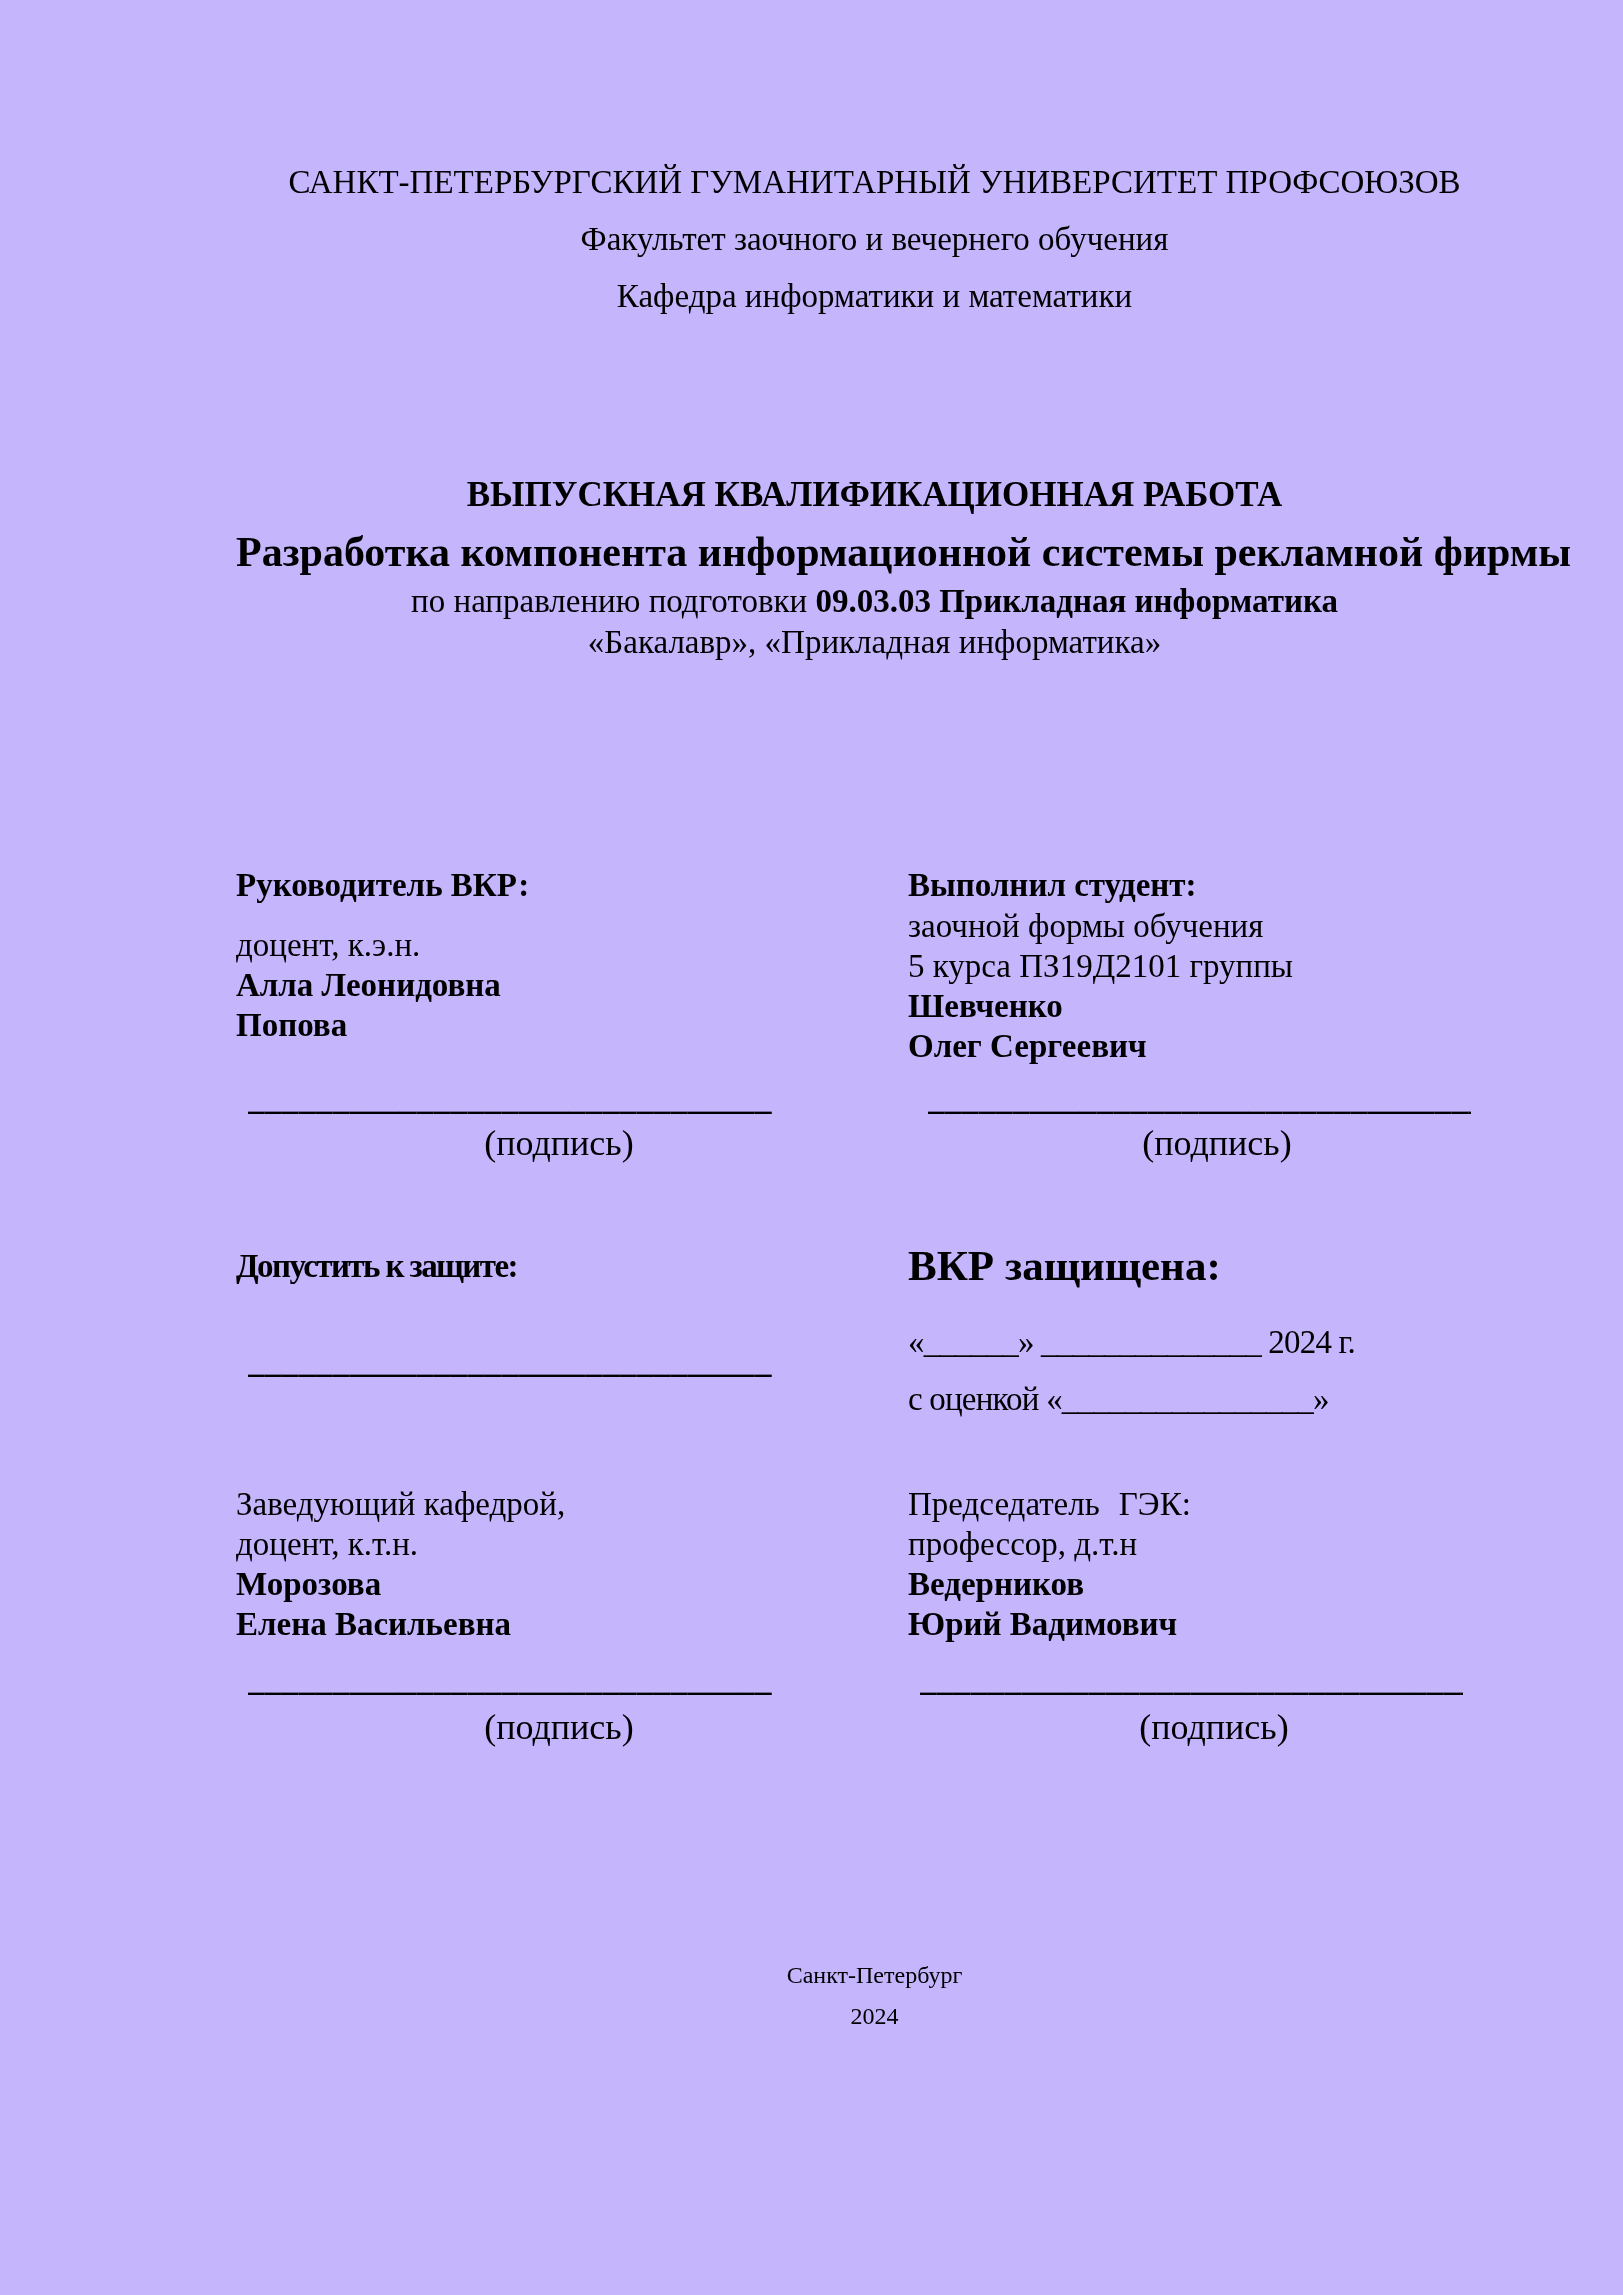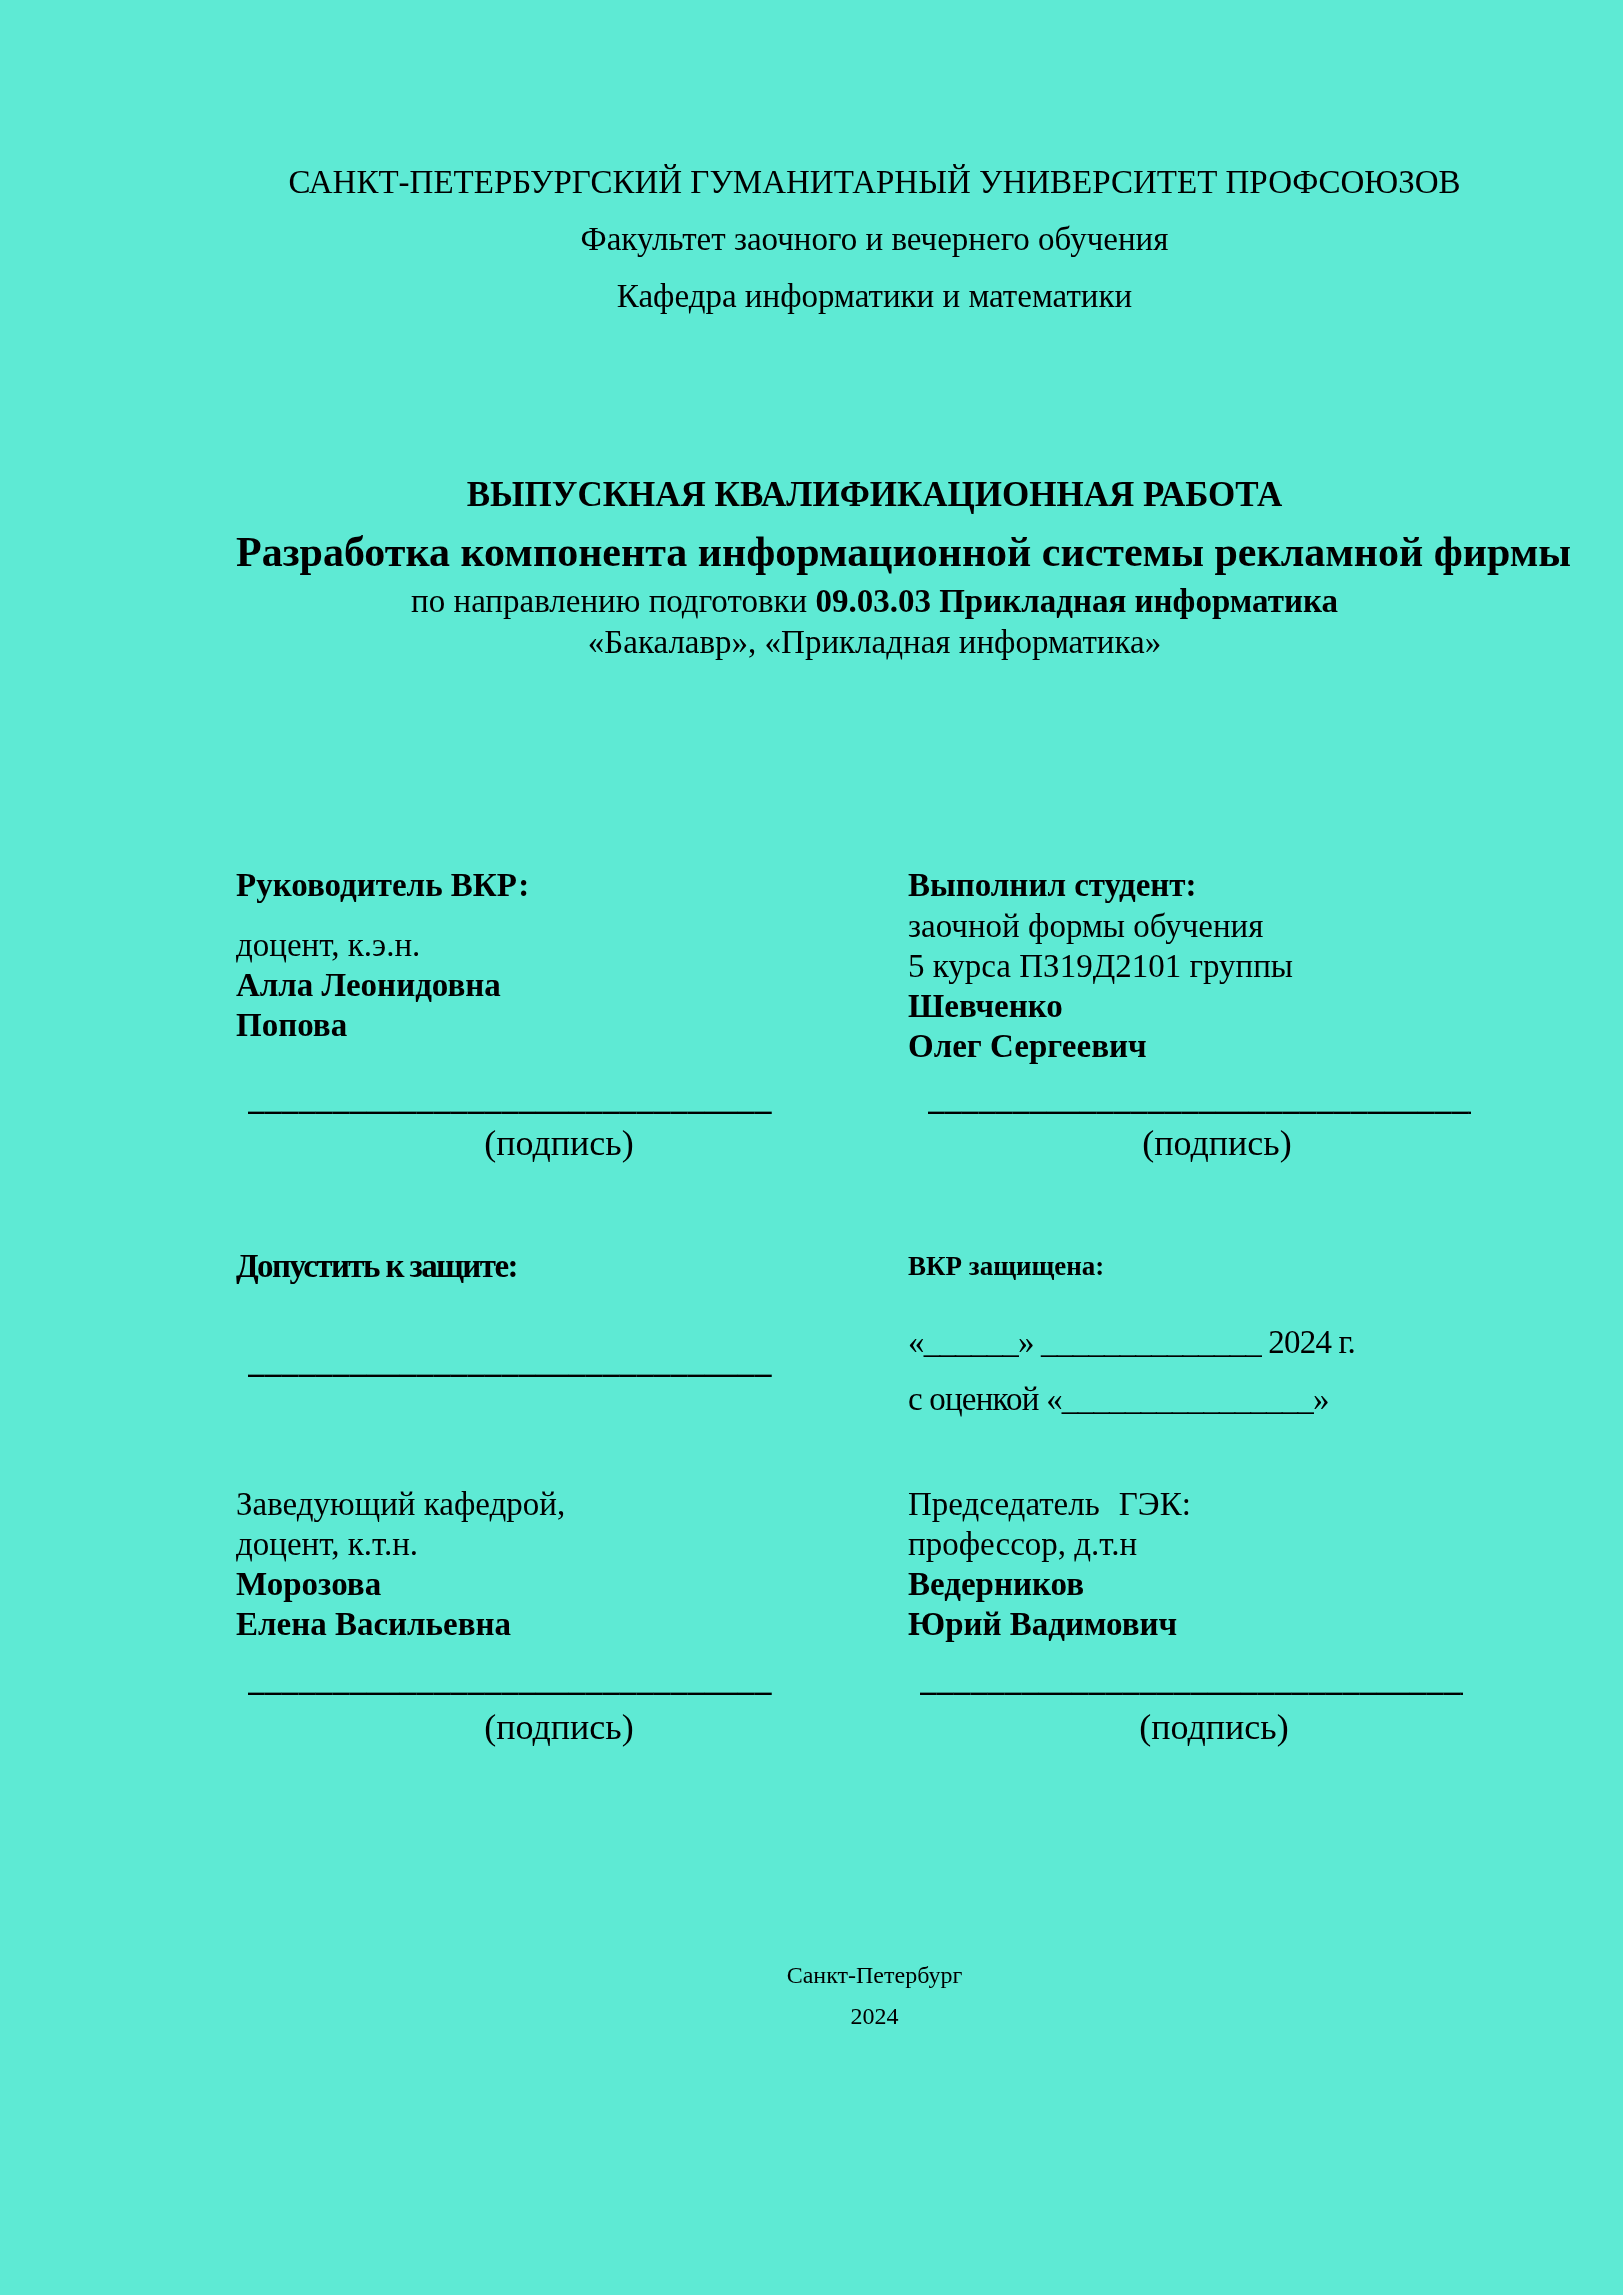--- a/index.html
+++ b/index.html
@@ -1,20 +1,20 @@
 <!DOCTYPE html>
 <html style="font-size:12.6px"><head>
 <meta charset="utf-8">
 <style>
   html,body{margin:0;padding:0;background:#ffffff;}
   .page{
     position:relative;
     width:1623px;
     height:2295px;
-    background:#5eead4;
+    background:#c4b5fd;
     color:#000000;
     font-family:"Liberation Serif","DejaVu Serif",serif;
     overflow:hidden;
   }
   .b{font-weight:bold;}
   .band{position:absolute;left:236px;right:110px;text-align:center;}
   .header-band{top:154px;font-size:33px;}
   .header-band .hline{line-height:57px;white-space:nowrap;}
   .title-band{top:465px;}
   .tline1{font-size:35px;line-height:59px;font-weight:bold;white-space:nowrap;}
@@ -55,21 +55,21 @@
   .cap-r1{left:1217px;top:1124px;}
   .cap-l2{left:559px;top:1708px;}
   .cap-r2{left:1214px;top:1708px;}
   .admission-label{
     position:absolute;left:236px;top:1247px;
     font-size:33px;line-height:39px;font-weight:bold;
     letter-spacing:-1.6px;white-space:nowrap;
   }
   .defense-label{
     position:absolute;left:908px;top:1245px;
-    font-size:27px;line-height:42px;font-weight:bold;white-space:nowrap;
+    font-size:43px;line-height:42px;font-weight:bold;white-space:nowrap;
   }
   .defense-date{
     position:absolute;left:908px;top:1323px;
     font-size:33px;line-height:39px;letter-spacing:-0.8px;white-space:nowrap;
   }
   .defense-grade{
     position:absolute;left:908px;top:1380px;
     font-size:33px;line-height:39px;letter-spacing:-0.8px;white-space:nowrap;
   }
   .footer-band{top:1955px;font-size:24px;}

